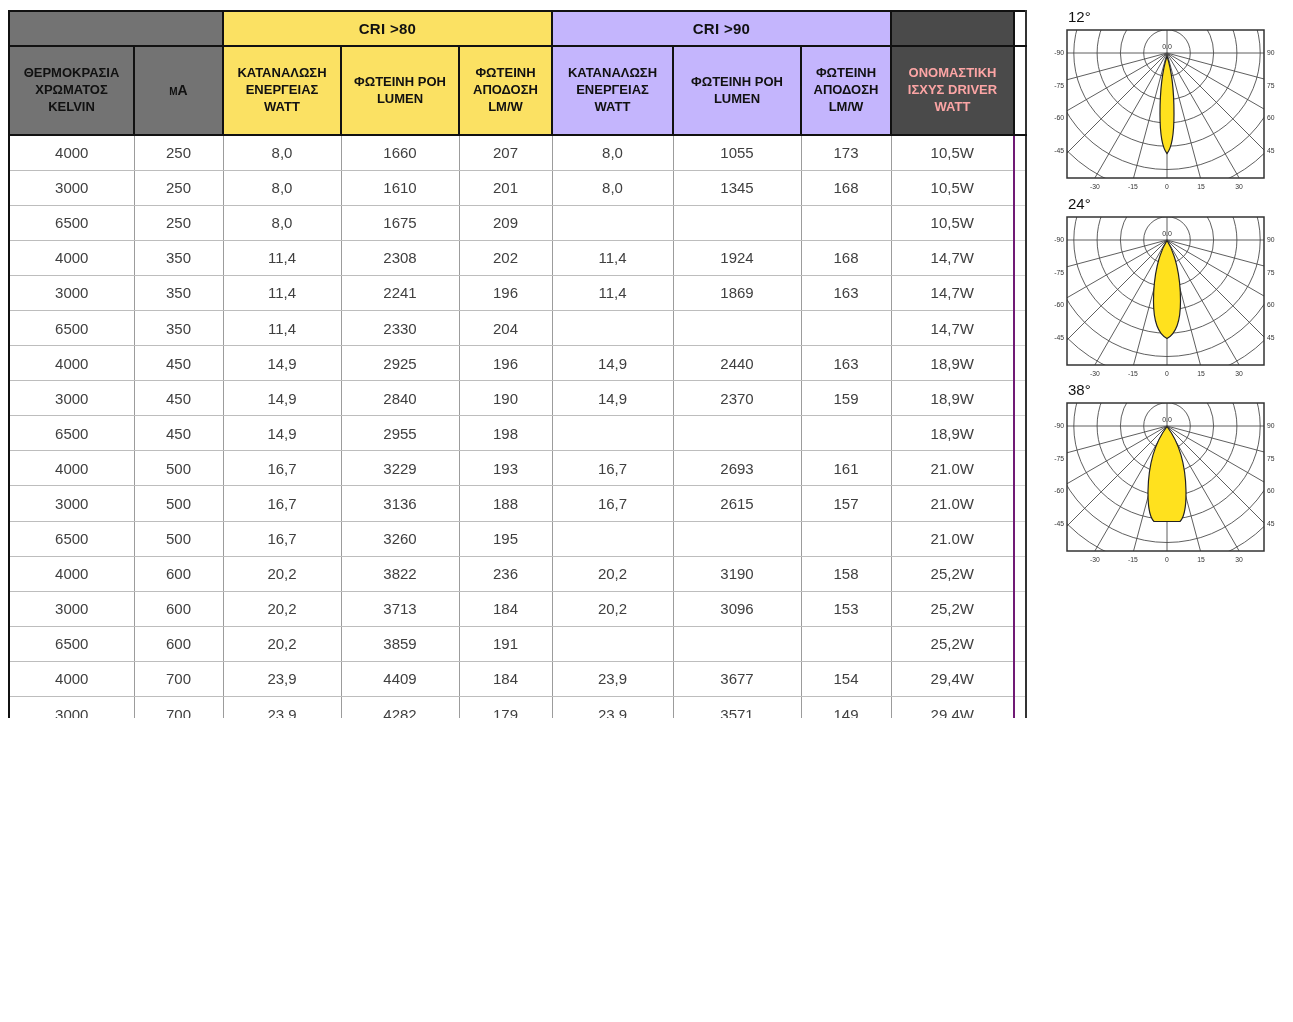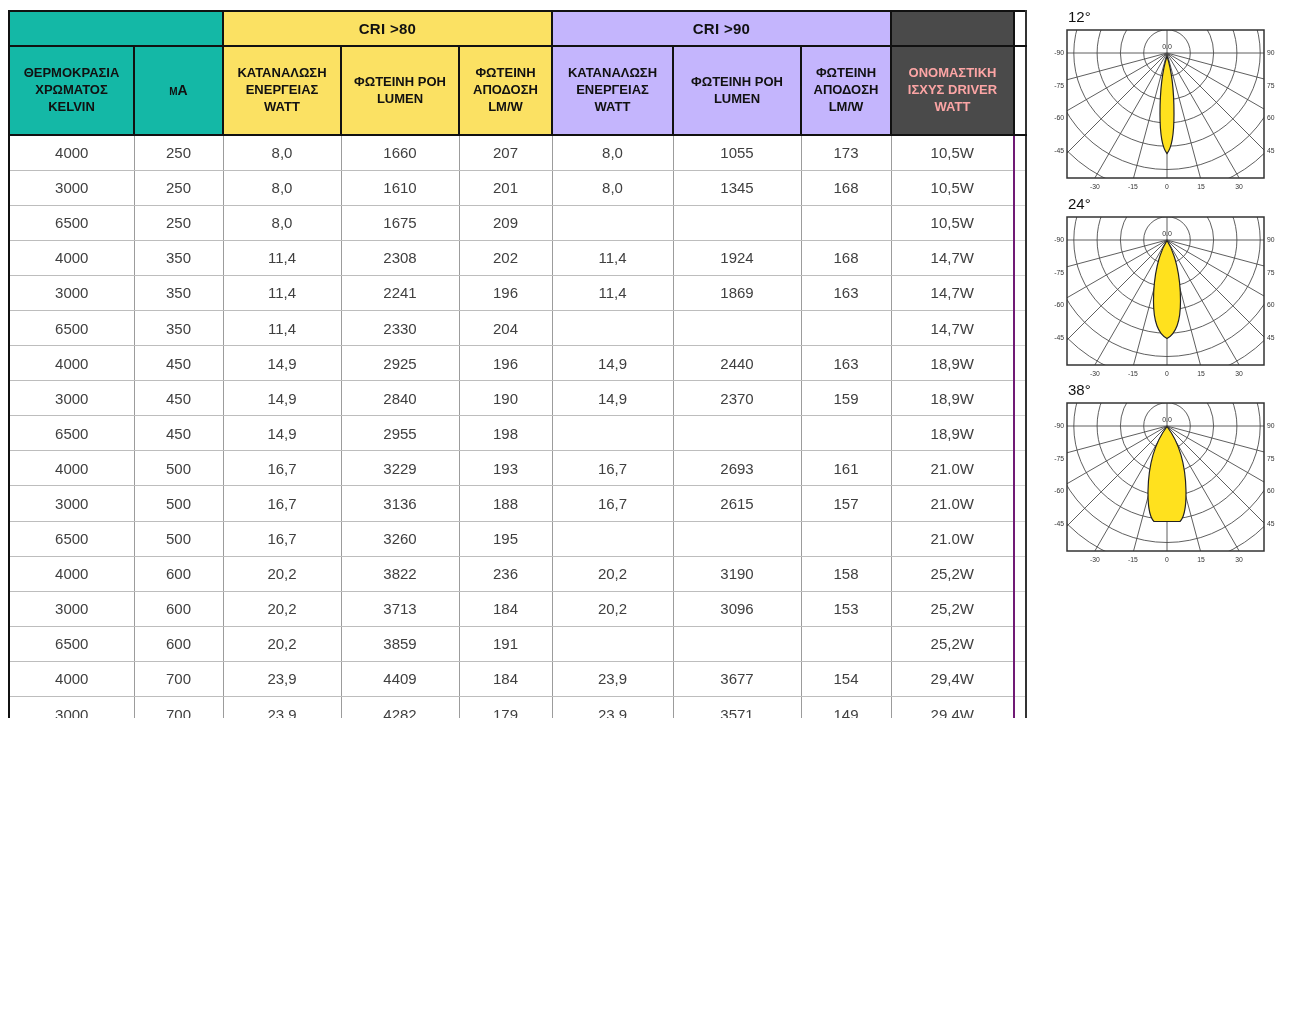--- a/index.html
+++ b/index.html
@@ -10,21 +10,21 @@
   table.spec{position:absolute;left:8px;top:10px;border-collapse:collapse;table-layout:fixed;}
   table.spec th, table.spec td{padding:0;text-align:center;vertical-align:middle;}
 
   .hdr{border:2px solid #111;font-weight:bold;color:#111;
        white-space:pre-line;line-height:1.3;}
   .group{font-size:15px;height:33px;letter-spacing:.3px;}
   .colhdr{height:87px;font-size:13px;}
   .yellow{background:#FBE163;}
   .gray{background:#c4b5fd;}
   .dark{background:#4A4A4A;color:#fca5a5;}
-  .white{background:#14b8a6;}
+  .white{background:#737373;}
   .ma-cell{font-variant:small-caps;font-size:14px;}
 
   .sliver-h{border-top:2px solid #111;border-bottom:2px solid #111;border-right:2px solid #333;background:#fff;}
 
   tbody.rows tr{height:35.1px;padding-left:32px;}
   tbody.rows td{font-size:15px;color:#404040;background:#fff;
                 border-left:1px solid #9c9c9c;border-right:1px solid #9c9c9c;
                 border-top:1px solid #bdbdbd;border-bottom:1px solid #bdbdbd;}
   tbody.rows td.c0{border-left:2px solid #111;}
   tbody.rows td.c8{border-right:2px solid #701a75;}

